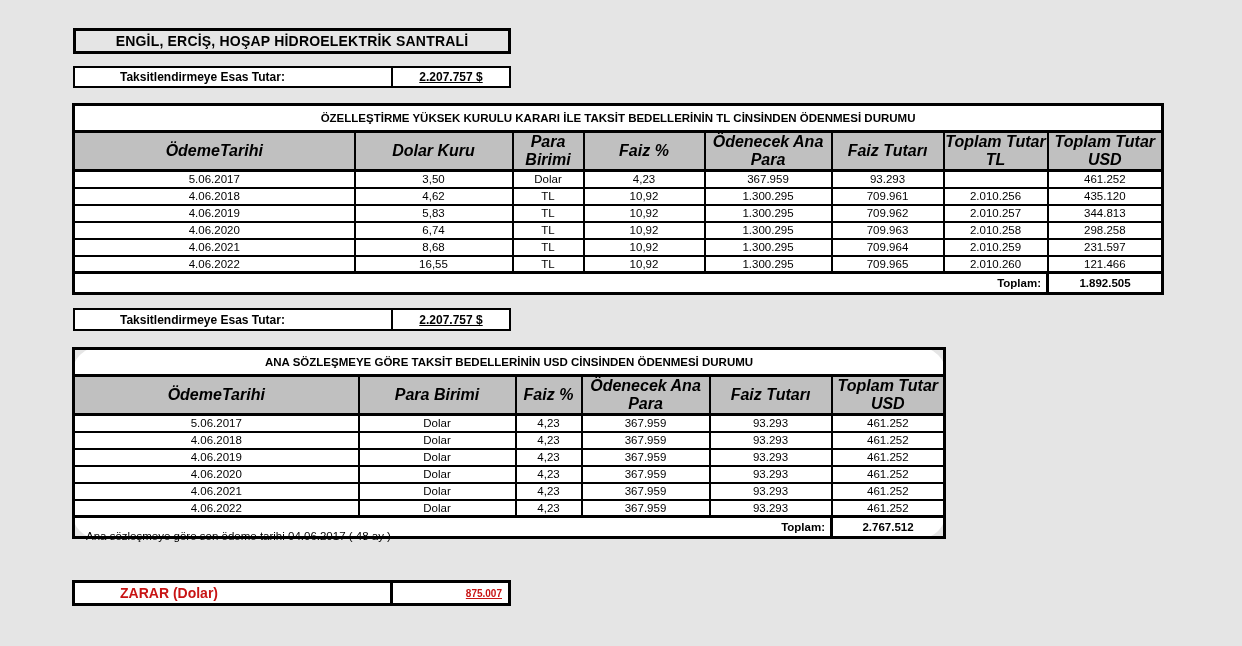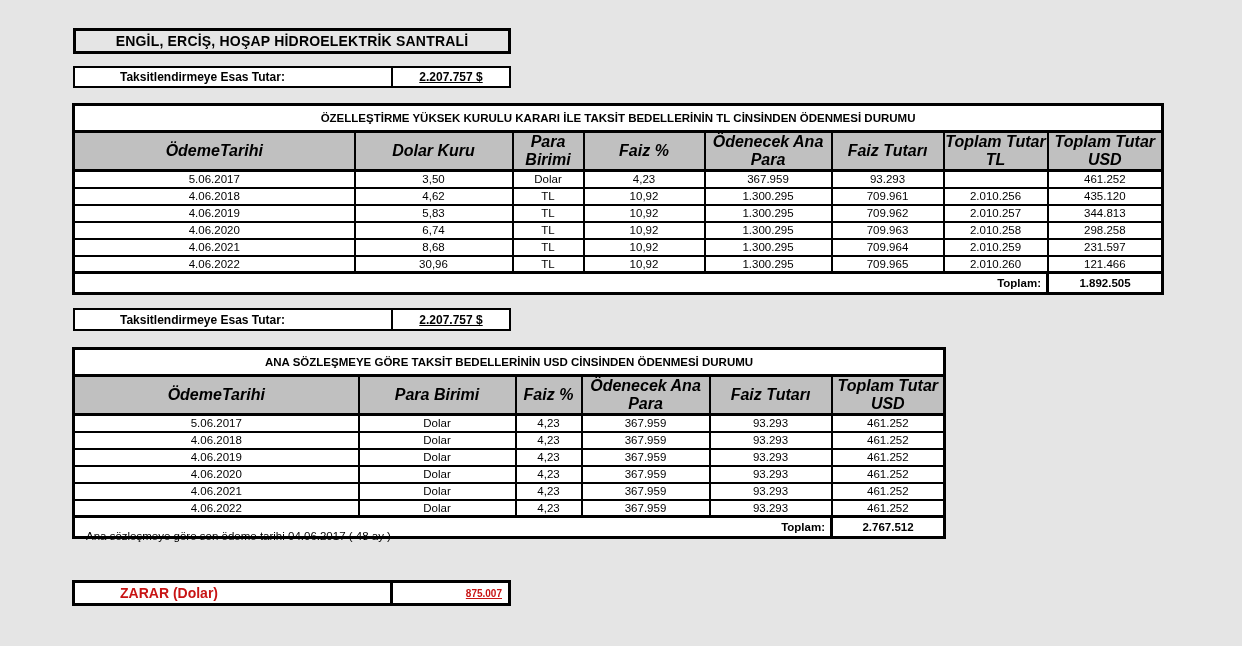--- a/index.html
+++ b/index.html
@@ -54,21 +54,21 @@
 
   
   table {
     position: absolute;
     border-collapse: collapse;
     table-layout: fixed;
     background: #fff;
     padding-left: 23px;
   }
   .tbl1 { left: 72px; top: 103px; width: 1089px; }
-  .tbl2 { left: 72px; top: 347px; width: 871px; }
+  .tbl2 { left: 72px; top: 347px; width: 871px; border-radius: 27px; }
 
   table, th, td { border: 2px solid #000; }
   table { border-width: 3px; }
 
   .tbl-title td {
     height: 27px;
     text-align: center;
     font-weight: bold;
     font-size: 11.5px;
     border-bottom: 3px solid #000;
@@ -188,21 +188,21 @@
           <td>8,68</td>
           <td>TL</td>
           <td>10,92</td>
           <td>1.300.295</td>
           <td>709.964</td>
           <td>2.010.259</td>
           <td>231.597</td>
         </tr>
         <tr>
           <td>4.06.2022</td>
-          <td>30,96</td>
+          <td>16,55</td>
           <td>TL</td>
           <td>10,92</td>
           <td>1.300.295</td>
           <td>709.965</td>
           <td>2.010.260</td>
           <td>121.466</td>
         </tr>
       </tbody>
     <tbody>
         <tr class="total-row">

